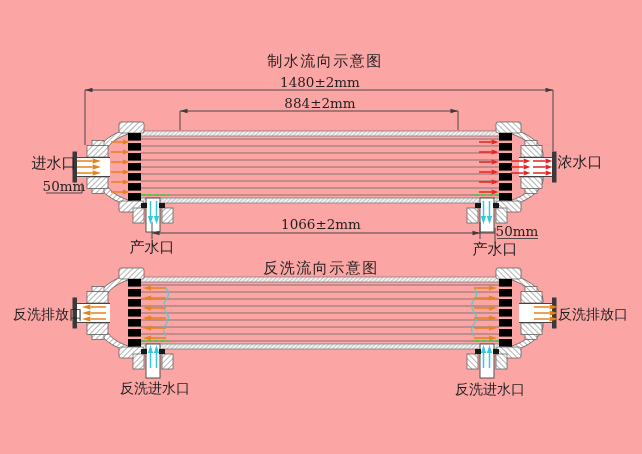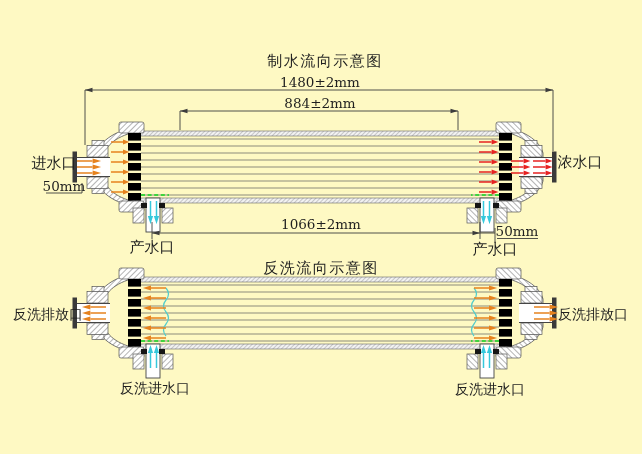--- a/index.html
+++ b/index.html
@@ -1,16 +1,16 @@
 <!DOCTYPE html>
 <html><head>
 <meta charset="utf-8">
 <style>
   html,body{margin:0;padding:0;background:#fff;}
-  .canvas{position:relative;width:642px;height:454px;background:#fef9c3;overflow:hidden;}
+  .canvas{position:relative;width:642px;height:454px;background:#fca5a5;overflow:hidden;}
   svg{display:block;}
   .lab{font-family:"DejaVu Sans","Liberation Sans",sans-serif;fill:#1f1f1f;}
   .dim{font-family:"DejaVu Serif","Liberation Serif",serif;fill:#1f1f1f;}
   .dln{stroke:#3c3c3c;stroke-width:0.9;fill:none;}
 </style>
 </head>
 <body>
 
 <div class="canvas">
 <svg width="642" height="454" viewBox="0 0 642 454">

